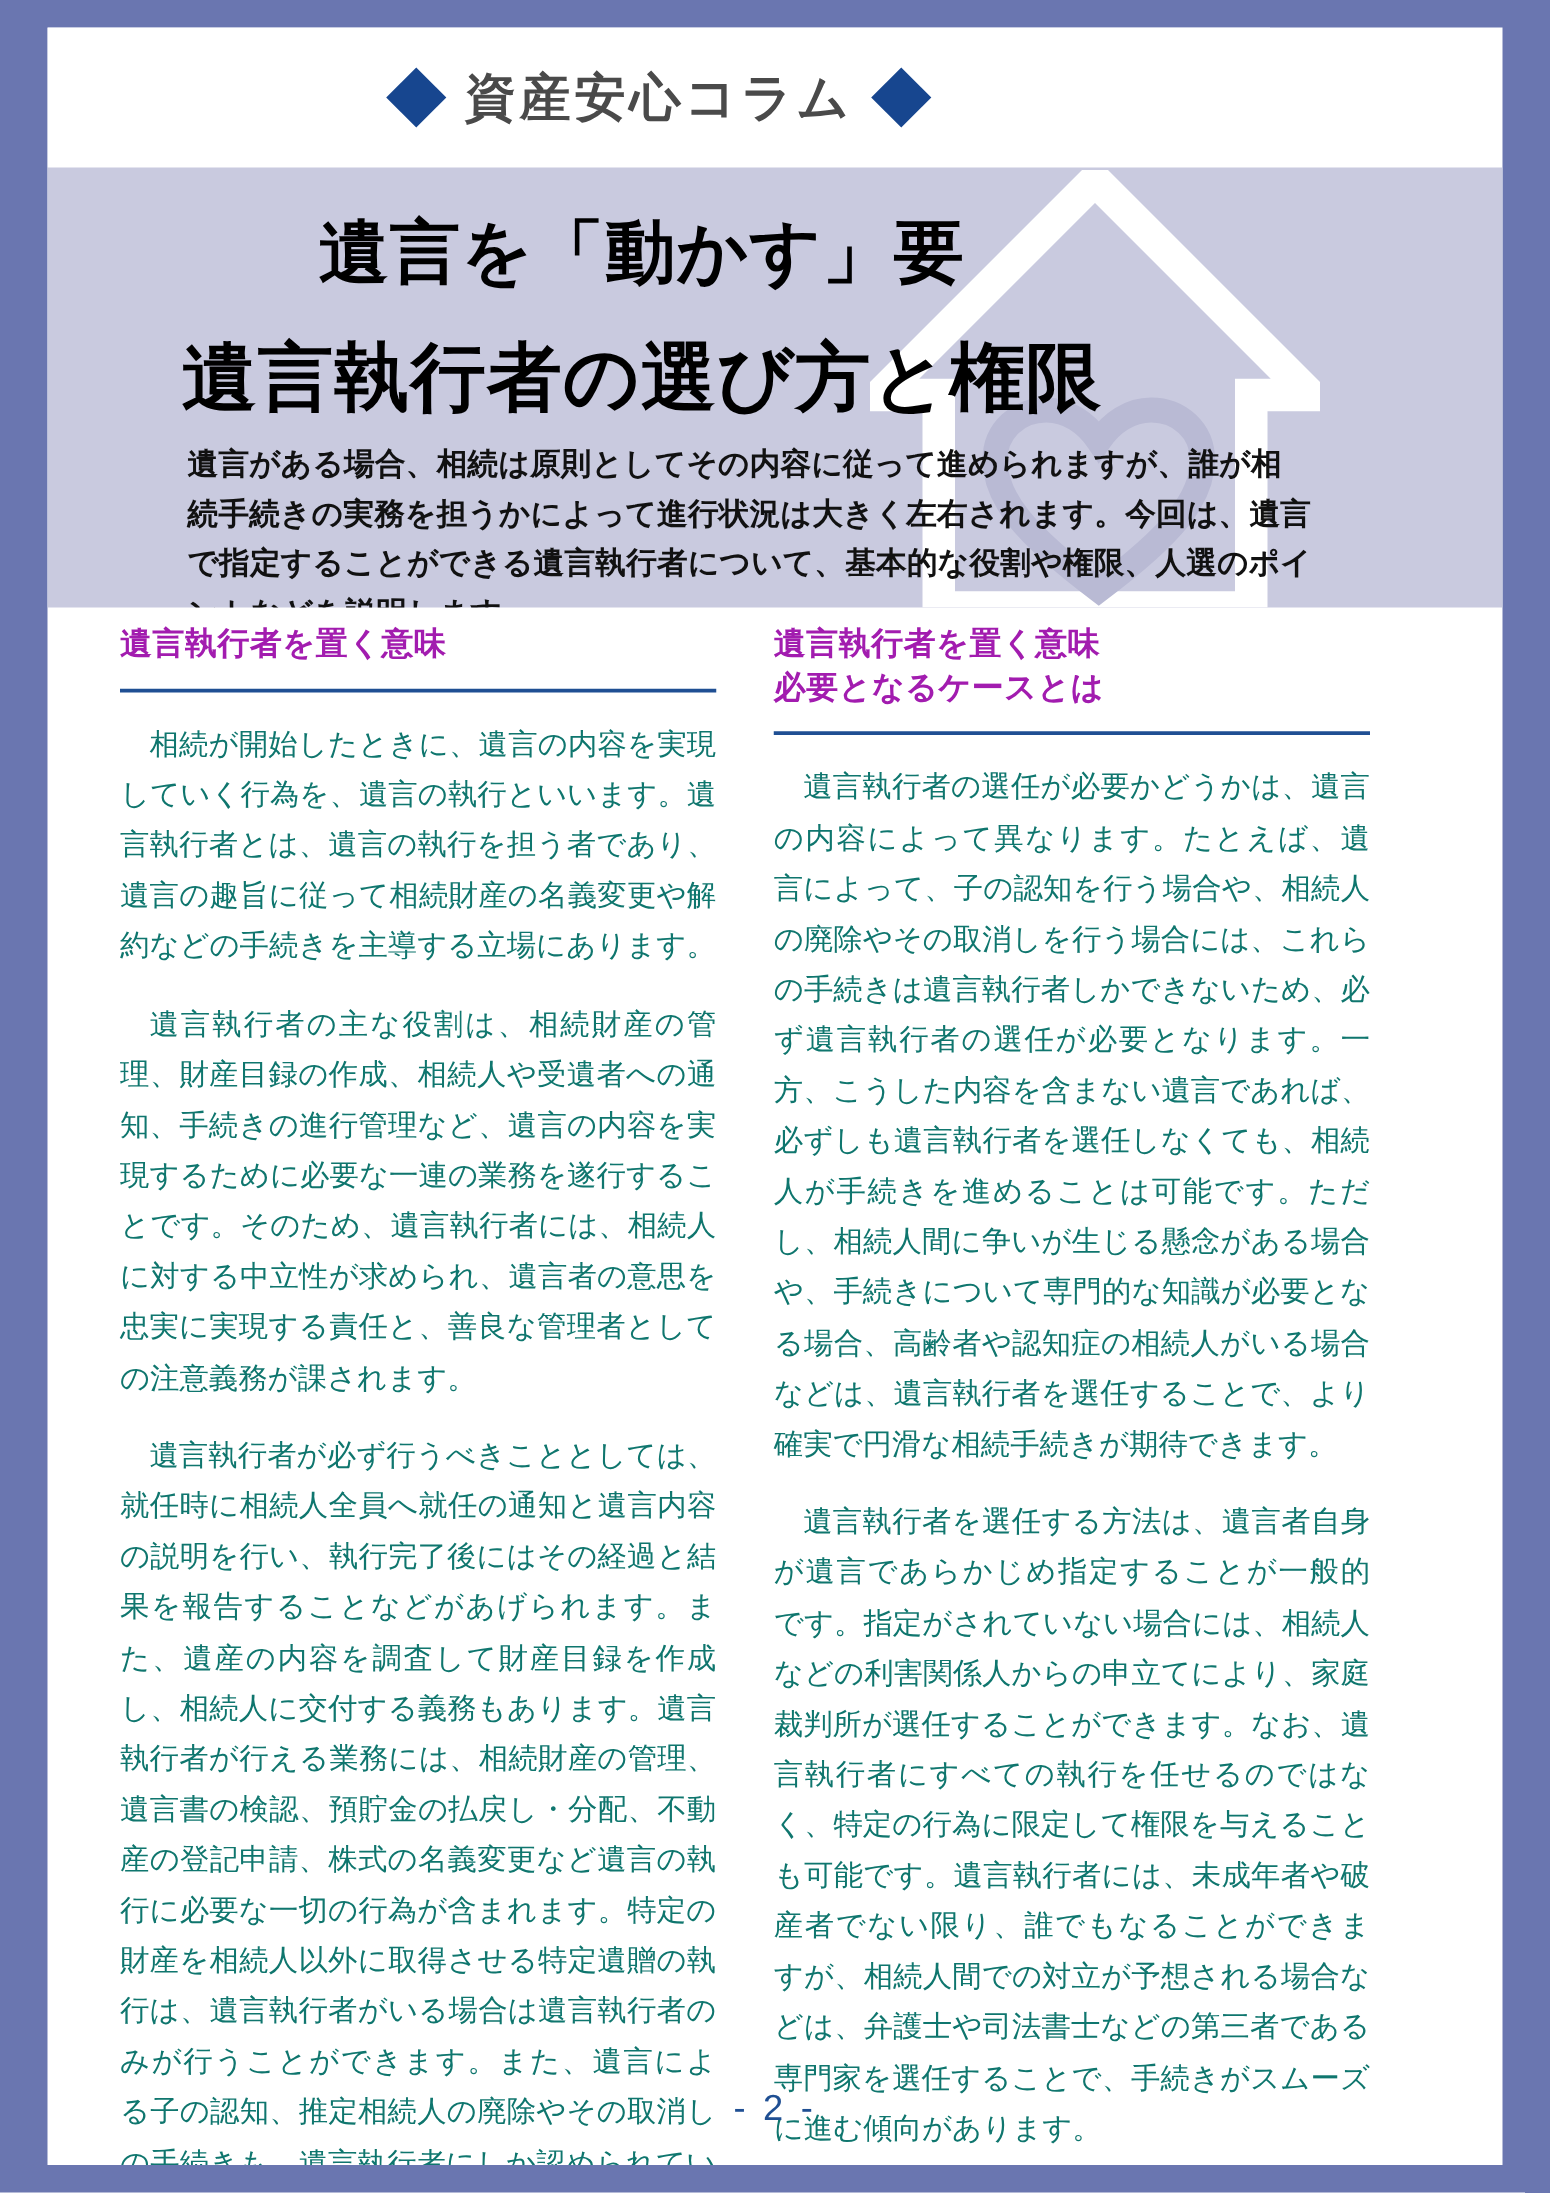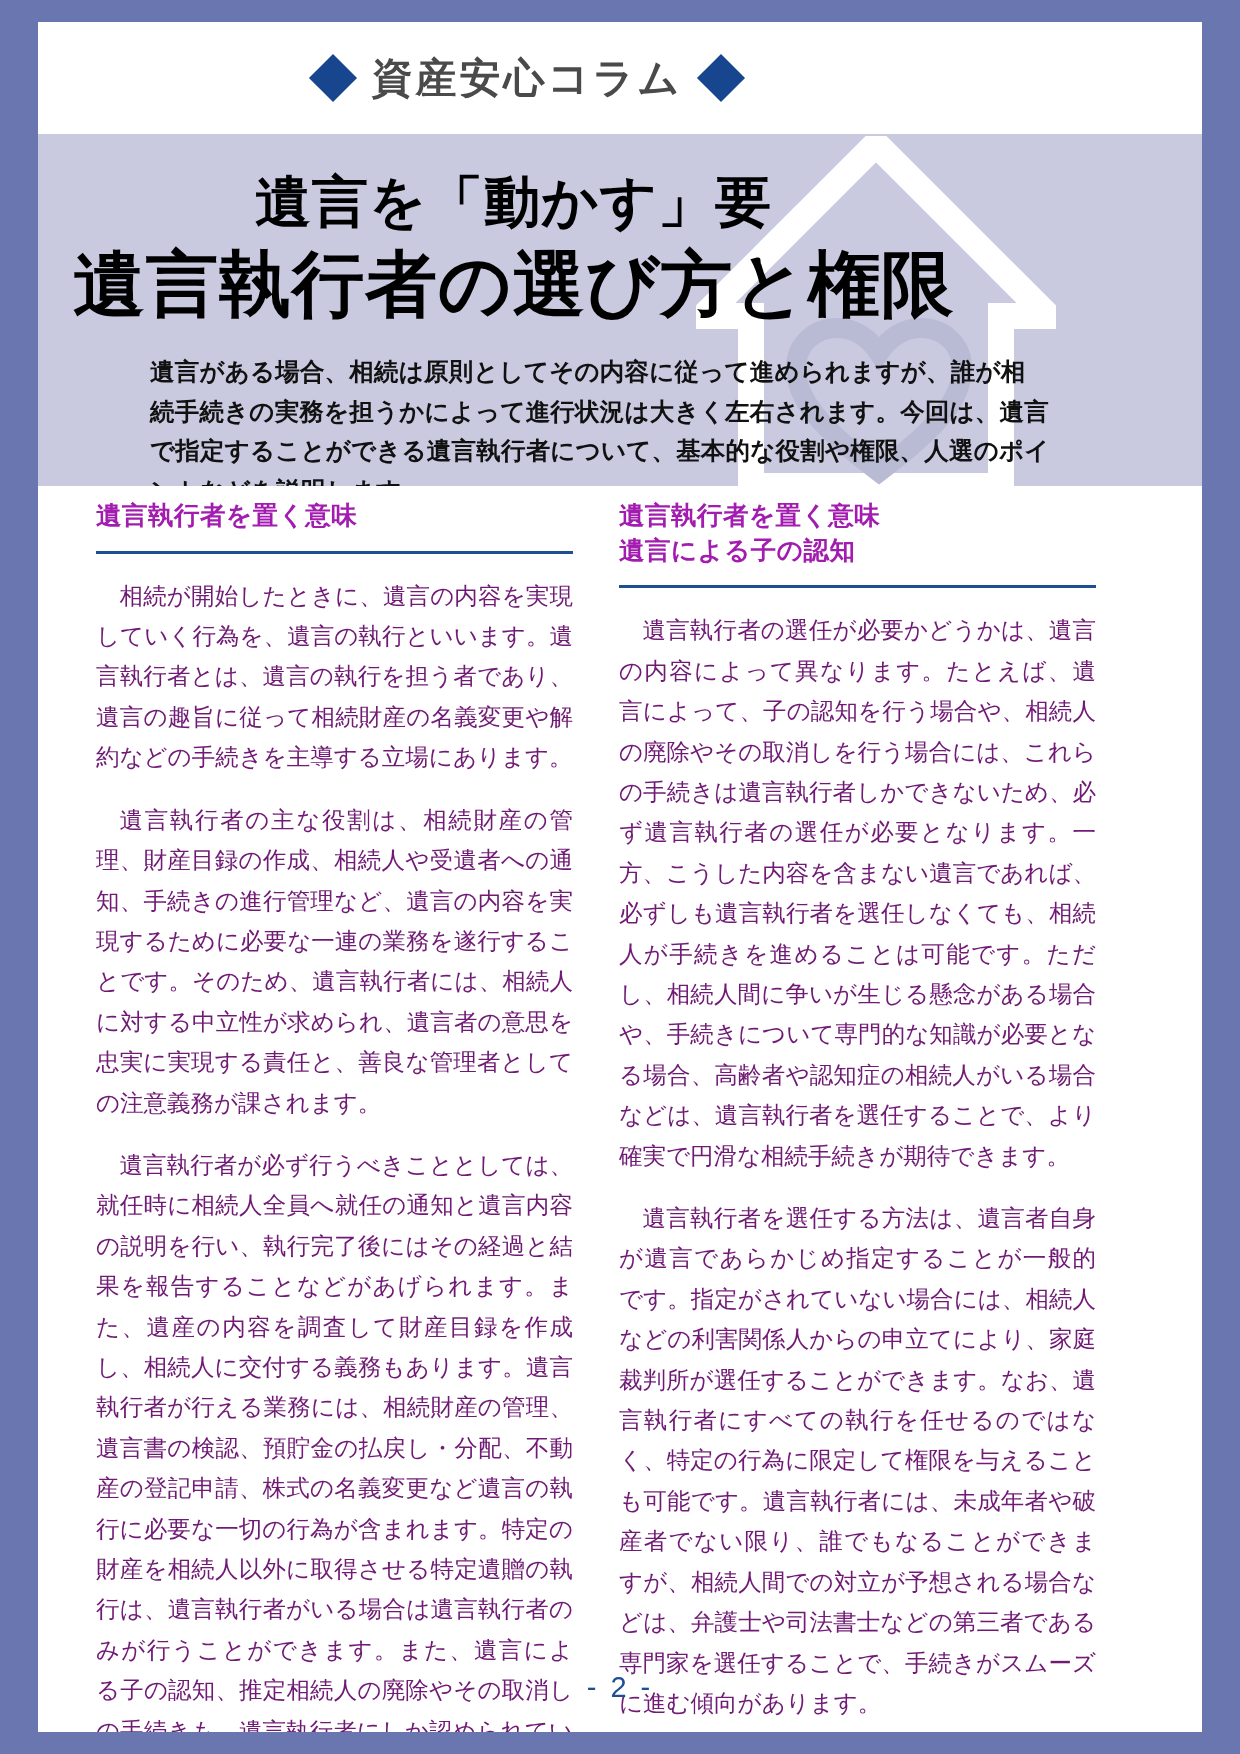--- a/index.html
+++ b/index.html
@@ -95,21 +95,21 @@
     top: 32px;
     width: 951px;
     text-align: center;
     color: #000000;
     font-size: 56px;
     font-weight: bold;
     line-height: 1.28;
     letter-spacing: 1px;
     z-index: 3;
   }
-  .banner-title .l2 { font-size: 72px; }
+  .banner-title .l2 { font-size: 60px; margin-top: 26px; }
 
   .banner-lead {
     position: absolute;
     left: 112px;
     top: 218px;
     width: 900px;
     color: #111111;
     font-size: 24.5px;
     font-weight: bold;
     line-height: 1.62;
@@ -140,21 +140,21 @@
   .sec-rule {
     border-top: 3px solid #1f4f93;
     margin-top: 18px;
     margin-bottom: 22px;
     width: 100%;
   }
   .body-p {
     font-family: Liberation Serif, serif;
     font-size: 23.5px;
     line-height: 1.72;
-    color: #701a75;
+    color: #0f766e;
     text-align: justify;
     text-justify: inter-character;
     text-indent: 1em;
     margin: 0 0 22px 0;
   }
   .body-p.tight { margin-bottom: 0; }
 
   
   .page-num {
     position: absolute;
@@ -205,21 +205,21 @@
         </div>
         <div class="sec-rule"></div>
         <p class="body-p">相続が開始したときに、遺言の内容を実現していく行為を、遺言の執行といいます。遺言執行者とは、遺言の執行を担う者であり、遺言の趣旨に従って相続財産の名義変更や解約などの手続きを主導する立場にあります。</p>
         <p class="body-p">遺言執行者の主な役割は、相続財産の管理、財産目録の作成、相続人や受遺者への通知、手続きの進行管理など、遺言の内容を実現するために必要な一連の業務を遂行することです。そのため、遺言執行者には、相続人に対する中立性が求められ、遺言者の意思を忠実に実現する責任と、善良な管理者としての注意義務が課されます。</p>
         <p class="body-p tight">遺言執行者が必ず行うべきこととしては、就任時に相続人全員へ就任の通知と遺言内容の説明を行い、執行完了後にはその経過と結果を報告することなどがあげられます。また、遺産の内容を調査して財産目録を作成し、相続人に交付する義務もあります。遺言執行者が行える業務には、相続財産の管理、遺言書の検認、預貯金の払戻し・分配、不動産の登記申請、株式の名義変更など遺言の執行に必要な一切の行為が含まれます。特定の財産を相続人以外に取得させる特定遺贈の執行は、遺言執行者がいる場合は遺言執行者のみが行うことができます。また、遺言による子の認知、推定相続人の廃除やその取消しの手続きも、遺言執行者にしか認められていません。一方で、遺言に記載されていない財産の処分や配分の変更、相続税の申告などは、遺言執行者の権限外の行為となります。</p>
       </div>
 
       <div class="col">
         <div class="sec-head">
           <div>遺言執行者を置く意味</div>
-          <div>遺言による子の認知</div>
+          <div>必要となるケースとは</div>
         </div>
         <div class="sec-rule"></div>
         <p class="body-p">遺言執行者の選任が必要かどうかは、遺言の内容によって異なります。たとえば、遺言によって、子の認知を行う場合や、相続人の廃除やその取消しを行う場合には、これらの手続きは遺言執行者しかできないため、必ず遺言執行者の選任が必要となります。一方、こうした内容を含まない遺言であれば、必ずしも遺言執行者を選任しなくても、相続人が手続きを進めることは可能です。ただし、相続人間に争いが生じる懸念がある場合や、手続きについて専門的な知識が必要となる場合、高齢者や認知症の相続人がいる場合などは、遺言執行者を選任することで、より確実で円滑な相続手続きが期待できます。</p>
         <p class="body-p">遺言執行者を選任する方法は、遺言者自身が遺言であらかじめ指定することが一般的です。指定がされていない場合には、相続人などの利害関係人からの申立てにより、家庭裁判所が選任することができます。なお、遺言執行者にすべての執行を任せるのではなく、特定の行為に限定して権限を与えることも可能です。遺言執行者には、未成年者や破産者でない限り、誰でもなることができますが、相続人間での対立が予想される場合などは、弁護士や司法書士などの第三者である専門家を選任することで、手続きがスムーズに進む傾向があります。</p>
 
       </div>
 
     </div>
 
     <div class="page-num">- 2 -</div>

